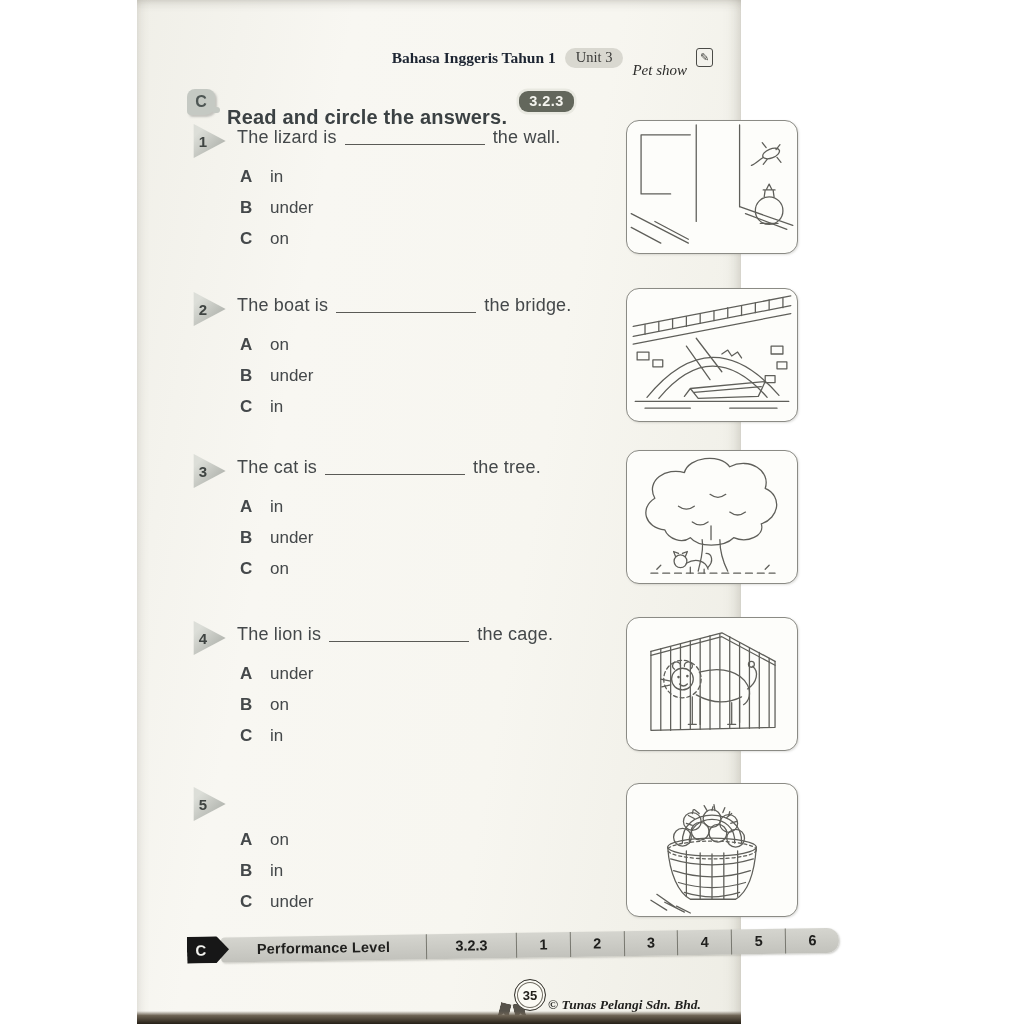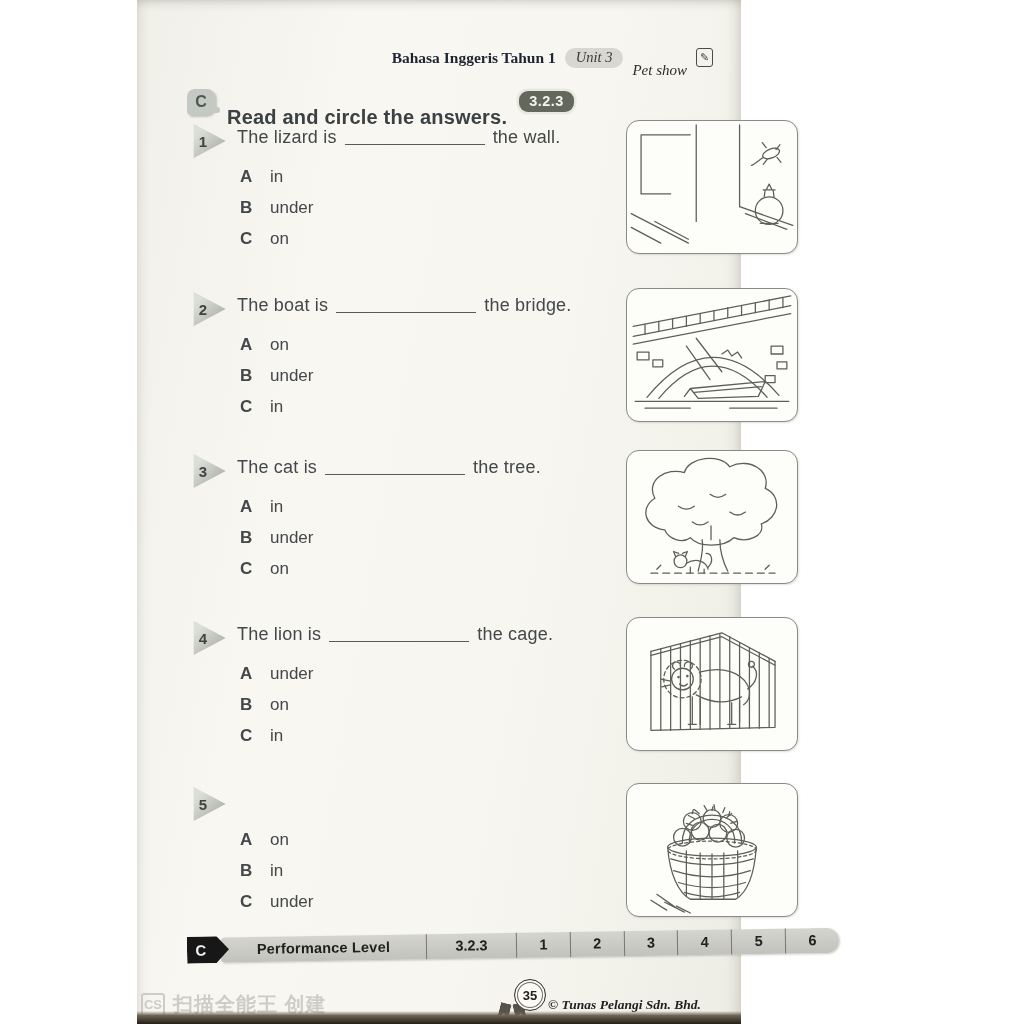--- a/index.html
+++ b/index.html
@@ -15,21 +15,21 @@
                inset 0 10px 12px -10px rgba(95,90,75,.30);
   }
   .page-bottom-edge {
     position:absolute; left:0; bottom:0; width:100%; height:13px;
     background:linear-gradient(180deg, rgba(120,110,95,0) 0%, #6d6354 35%, #251f16 100%);
   }
 
   
   .header { position:absolute; top:36px; right:28px; display:flex; align-items:center; gap:9px; }
   .book-title { font-family:"Liberation Serif",serif; font-weight:700; font-size:15.5px; color:#1d2532; }
-  .unit-pill  { font-family:"Liberation Serif",serif; font-style:italic; font-size:14.5px; color:#3a3a38;
+  .unit-pill  { font-family:"Liberation Serif",serif; font-size:14.5px; color:#3a3a38;
                 background:#d9d8d0; border-radius:11px; padding:1px 11px 2px; }
   .unit-topic { font-family:"Liberation Serif",serif; font-style:italic; font-size:15px; color:#2c2c2a;margin-top:26px; }
   .logo-box   { width:17px; height:19px; border:1.6px solid #4b4b47; border-radius:3px; color:#4b4b47;
                 font-size:11px; display:flex; align-items:center; justify-content:center; background:#f3f2ec; }
 
   
   .section-title { position:absolute; top:74px; left:50px; display:flex; align-items:center; gap:12px; }
   .c-badge { width:28px; height:26px; background:#c5c9c3; border-radius:8px 8px 10px 4px;
              color:#4e5654; font-weight:700; font-size:16px;
              display:flex; align-items:center; justify-content:center;
@@ -333,19 +333,15 @@
   </div>
 
   <div class="rosette">
     <div class="ribbon l"></div>
     <div class="ribbon r"></div>
     <div class="seal">35</div>
   </div>
 
   <div class="copyright">© Tunas Pelangi Sdn. Bhd.</div>
 
-  <div class="watermark">
-    <span class="cs-box">CS</span>
-    <span class="wm-text">扫描全能王 创建</span>
-  </div>
 
   <div class="page-bottom-edge"></div>
 </div>
 
 </body></html>

